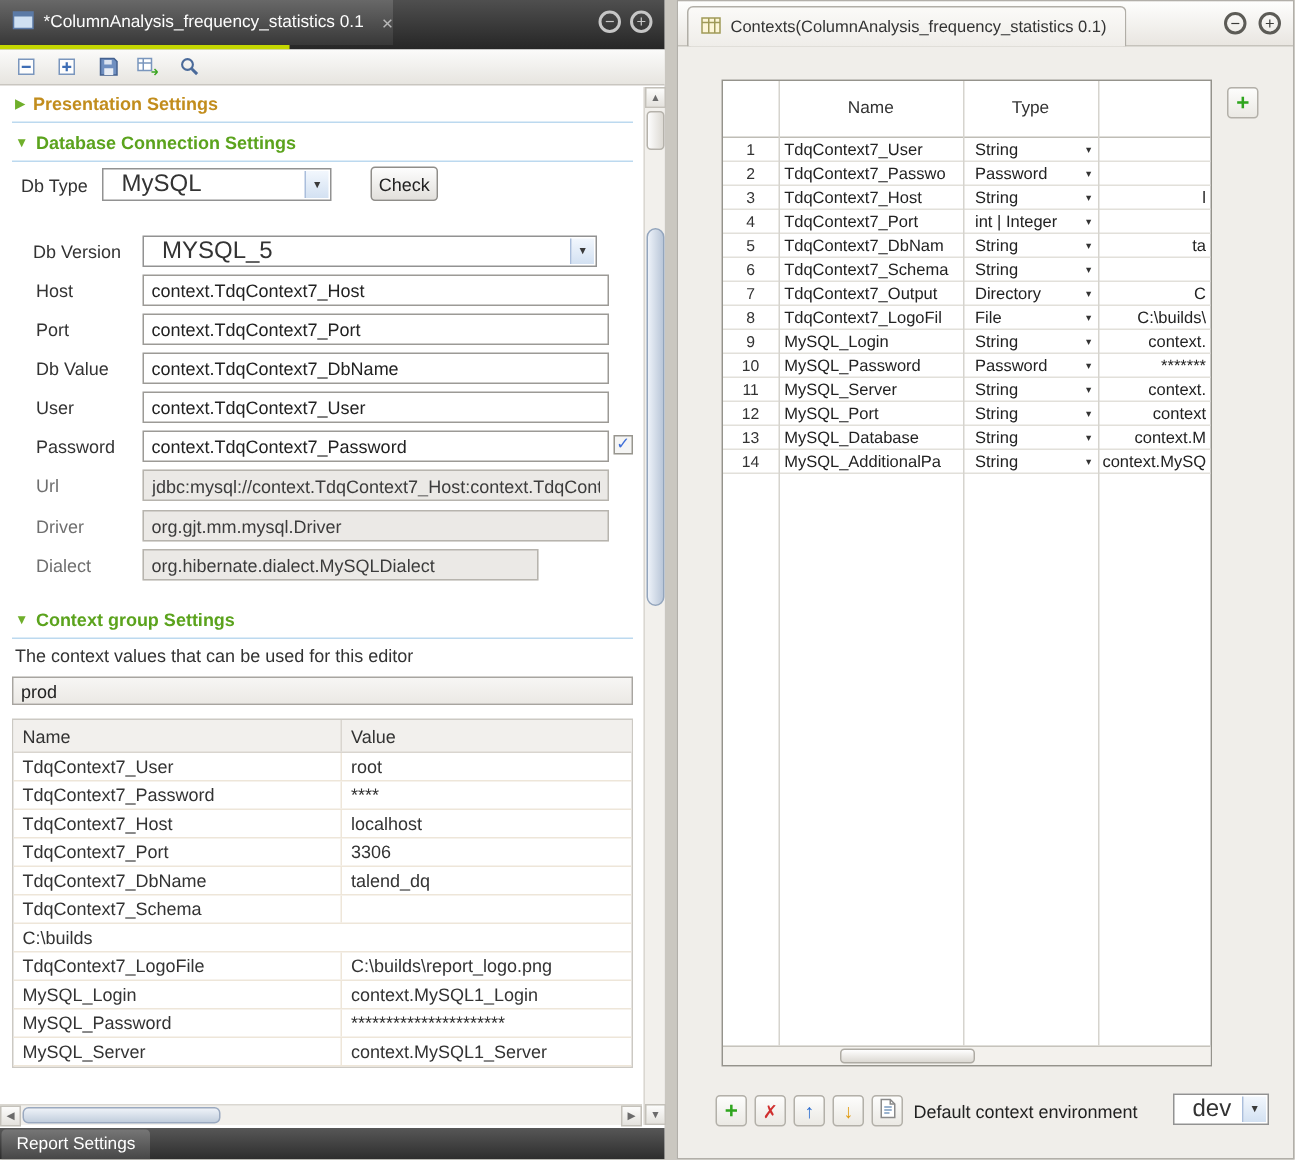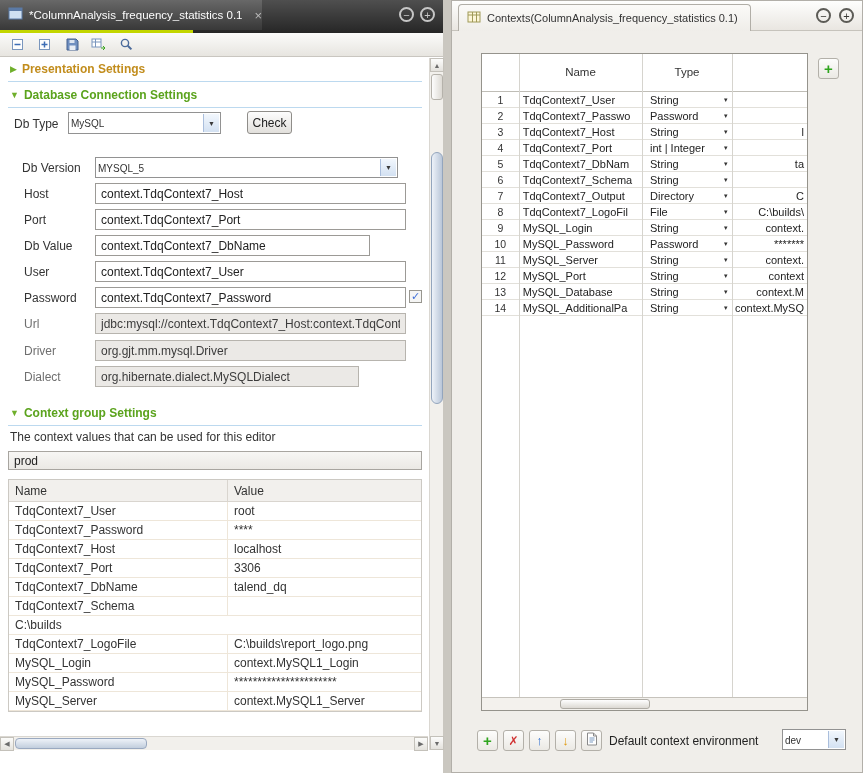--- a/index.html
+++ b/index.html
@@ -25,21 +25,21 @@
   .sec .arr { font-size:9px; margin-right:5px; vertical-align:1px; color:#6faf2b; }
   .sec .lbl-orange { color:#c28d1d; }
   .sec .lbl-green { color:#5ba31d; }
   .hline { position:absolute; left:8px; width:414px; height:1px; background:#bcd9ef; }
 
   .flabel { position:absolute; font-size:12px; color:#333; white-space:nowrap; }
   .txt { position:absolute; height:21px; border:1px solid #9c9a96; font:12px "Liberation Sans","DejaVu Sans",sans-serif; padding:0 5px; color:#222; background:#fff; }
   .txt[disabled] { background:#ebe9e6; border-color:#b7b4ae; color:#3c3c3c; }
 
   .combo { position:absolute; border:1px solid #929292; background:#fff; }
-  .combo .cval { position:absolute; left:2px; top:50%; transform:translateY(-50%); font-size:10px; white-space:nowrap; }
+  .combo .cval { position:absolute; left:12px; top:50%; transform:translateY(-50%); font-size:16px; white-space:nowrap; }
   .combo .cbtn { position:absolute; right:1px; top:1px; bottom:1px; width:16px; background:linear-gradient(#f2f7fd,#d3e1f2); border-left:1px solid #aabedc; color:#3a3a3a; font-size:7px; display:flex; align-items:center; justify-content:center; cursor:pointer; }
 
   .push-btn { position:absolute; border:1px solid #8f8d89; border-radius:3px; background:linear-gradient(#fdfdfd,#e2e0dc); font-size:12px; color:#222; display:flex; align-items:center; justify-content:center; cursor:pointer; }
 
   .checkbox { position:absolute; width:13px; height:13px; background:#f5f5f4; border:1px solid #98968f; font-size:11px; line-height:11px; text-align:center; color:#3f6fd8; font-weight:bold; cursor:pointer; }
 
   .flat-field { position:absolute; border:1px solid #a8a5a0; background:linear-gradient(#f7f6f4,#ebe9e5); padding:2px 5px; font-size:12px; color:#222; }
 
   .lt-table { position:absolute; left:8px; top:479px; width:414px; background:#fff; border:1px solid #ccc9c3; font-size:12px; }
   .lt-thead { display:flex; height:22px; background:#f2f0ed; border-bottom:1px solid #d9d5cf; color:#333; }
@@ -163,21 +163,21 @@
       <span class="cbtn">▼</span>
     </div>
 
     <div class="flabel" style="left:24px; top:187px;">Host</div>
     <input class="txt" style="left: 95px; top: 183px; width: 311px;" value="context.TdqContext7_Host">
 
     <div class="flabel" style="left:24px; top:213px;">Port</div>
     <input class="txt" style="left: 95px; top: 209px; width: 311px;" value="context.TdqContext7_Port">
 
     <div class="flabel" style="left:24px; top:239px;">Db Value</div>
-    <input class="txt" style="left: 95px; top: 235px; width: 275px;" value="context.TdqContext7_DbName">
+    <input class="txt" style="left: 95px; top: 235px; width: 311px;" value="context.TdqContext7_DbName">
 
     <div class="flabel" style="left:24px; top:265px;">User</div>
     <input class="txt" style="left: 95px; top: 261px; width: 311px;" value="context.TdqContext7_User">
 
     <div class="flabel" style="left:24px; top:291px;">Password</div>
     <input class="txt" style="left: 95px; top: 287px; width: 311px;" value="context.TdqContext7_Password">
     <div class="checkbox" style="left:409px; top:290px;">✓</div>
 
     <div class="flabel" style="left:24px; top:317px; color:#6f6f6f;">Url</div>
     <input class="txt" disabled="" style="left: 95px; top: 313px; width: 311px;" value="jdbc:mysql://context.TdqContext7_Host:context.TdqCont">
@@ -250,20 +250,23 @@
       <div class="vthumb-long"></div>
       <div class="scroll-btn" style="top:678px;">▼</div>
     </div>
 
     <div class="hscroll">
       <div class="scroll-btn" style="left:0;">◀</div>
       <div class="hthumb"></div>
       <div class="scroll-btn" style="left:414px;">▶</div>
     </div>
 
+    <div class="lt-bottombar">
+      <div class="report-tab">Report Settings</div>
+    </div>
   </div>
 
   <div class="panel-right">
 
     <div class="rt-titlebar">
       <div class="rt-tab">
         <span><svg width="14" height="14">
               <rect x="1" y="2" width="12" height="10" fill="#fdf6d8" stroke="#a09a58"></rect>
               <path d="M1 5h12M5.5 2v10M9.5 2v10" stroke="#a09a58"></path>
             </svg></span>

